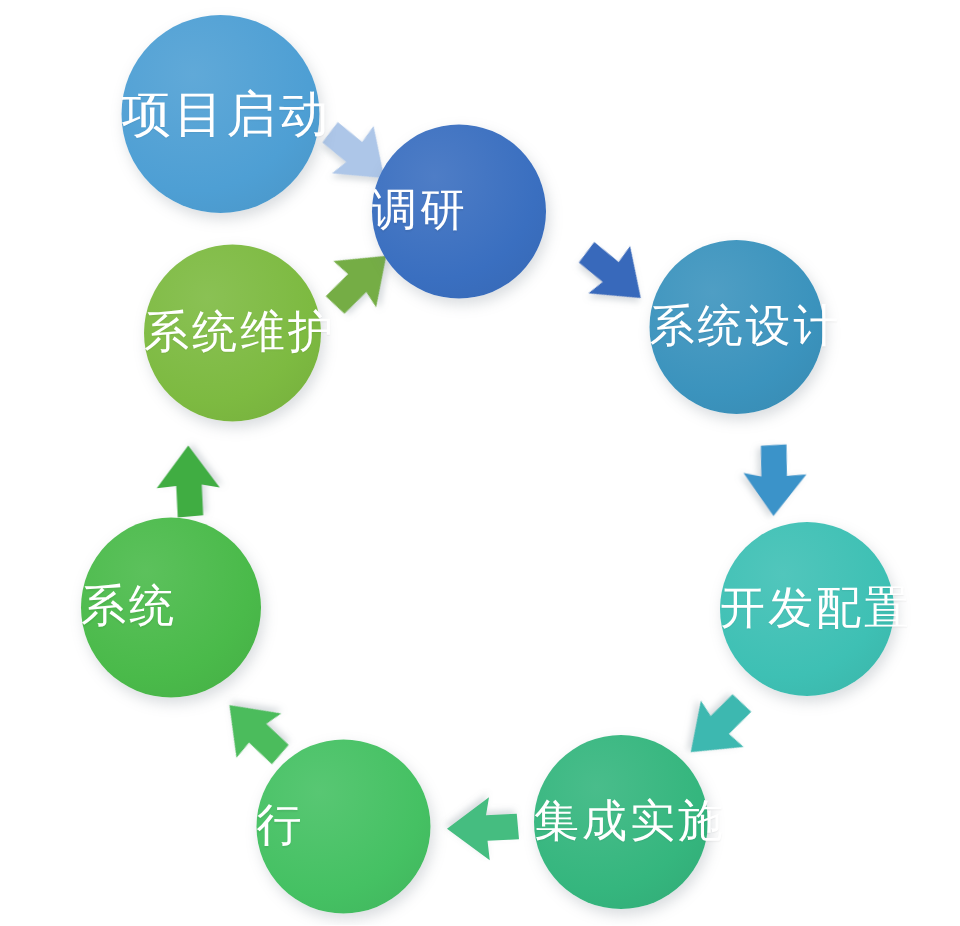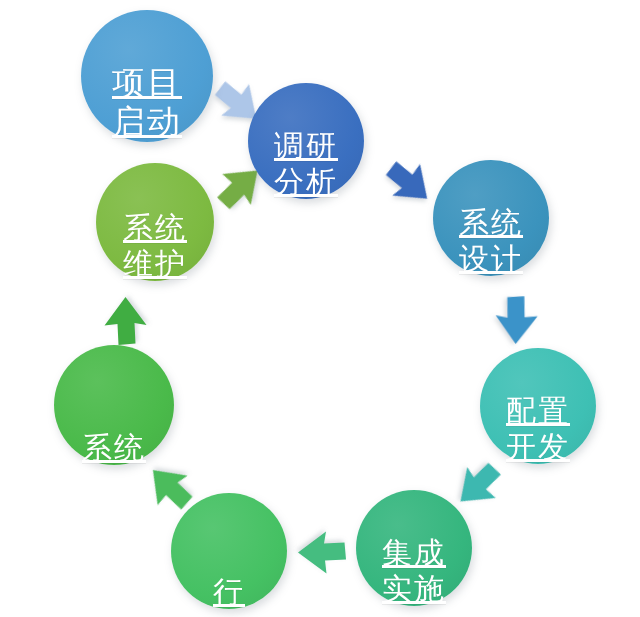--- a/index.html
+++ b/index.html
@@ -13,28 +13,27 @@
   #stage{
     position:relative;
     width:640px;height:617px;
     background:#ffffff;
     overflow:hidden;
   }
   .node{
     position:absolute;
     border-radius:50%;
     display:flex;
-    flex-direction:column;
+    flex-direction:row;
     align-items:center;
-    justify-content:flex-end;
+    justify-content:space-between;
     color:#ffffff;
     text-align:center;
     box-sizing:border-box;
     box-shadow:2px 4px 9px rgba(120,130,140,0.28);
-    text-decoration:underline;
   }
   .node .ln{
     display:block;
     line-height:1.18;
     letter-spacing:2px;
     font-weight:400;
     text-shadow:0 1px 1px rgba(0,0,0,0.06);
     white-space:nowrap;
   }
   .arrow{
@@ -129,29 +128,28 @@
         </svg>
       </div>
     </div>
   <div id="node-layer">
       <div class="node" style="left: 81px; top: 10px; width: 132px; height: 132px; background: radial-gradient(circle at 36% 30%, rgb(96, 169, 216) 0%, rgb(78, 159, 212) 62%, rgb(73, 148, 197) 100%); font-size: 33px;">
         <span class="ln">项目</span>
         <span class="ln">启动</span>
       </div>
       <div class="node" style="left: 248px; top: 83px; width: 116px; height: 116px; background: radial-gradient(circle at 36% 30%, rgb(78, 125, 198) 0%, rgb(58, 111, 192) 62%, rgb(54, 103, 179) 100%); font-size: 30px;">
         <span class="ln">调研</span>
-        <span class="ln">分析</span>
       </div>
       <div class="node" style="left: 433px; top: 160px; width: 116px; height: 116px; background: radial-gradient(circle at 36% 30%, rgb(79, 158, 196) 0%, rgb(59, 147, 189) 62%, rgb(55, 137, 176) 100%); font-size: 30px;">
         <span class="ln">系统</span>
         <span class="ln">设计</span>
       </div>
       <div class="node" style="left: 480px; top: 348px; width: 116px; height: 116px; background: radial-gradient(circle at 36% 30%, rgb(81, 198, 188) 0%, rgb(62, 192, 180) 62%, rgb(58, 179, 167) 100%); font-size: 30px;">
+        <span class="ln">开发</span>
         <span class="ln">配置</span>
-        <span class="ln">开发</span>
       </div>
       <div class="node" style="left: 356px; top: 490px; width: 116px; height: 116px; background: radial-gradient(circle at 36% 30%, rgb(73, 189, 139) 0%, rgb(53, 182, 126) 62%, rgb(49, 169, 117) 100%); font-size: 30px;">
         <span class="ln">集成</span>
         <span class="ln">实施</span>
       </div>
       <div class="node" style="left: 171px; top: 493px; width: 116px; height: 116px; background: radial-gradient(circle at 36% 30%, rgb(88, 199, 115) 0%, rgb(69, 193, 99) 62%, rgb(64, 179, 92) 100%); font-size: 30px;">
         <span class="ln">行</span>
       </div>
       <div class="node" style="left: 54px; top: 345px; width: 120px; height: 120px; background: radial-gradient(circle at 36% 30%, rgb(92, 193, 92) 0%, rgb(74, 186, 74) 62%, rgb(69, 173, 69) 100%); font-size: 30px;">
         <span class="ln">系统</span>

